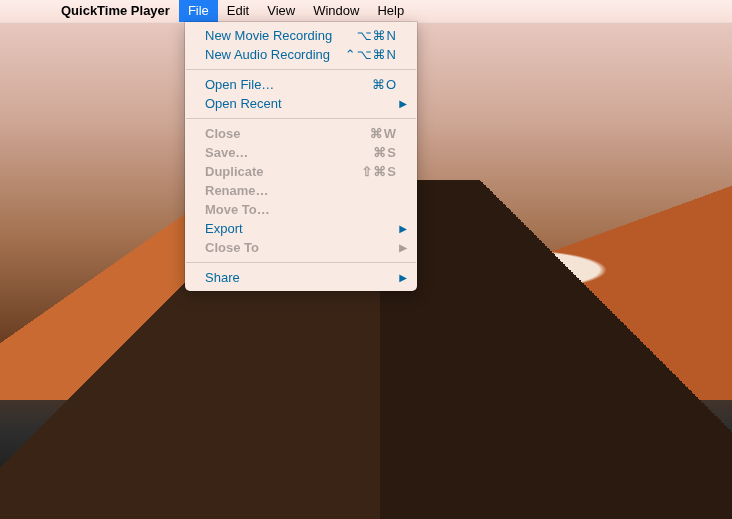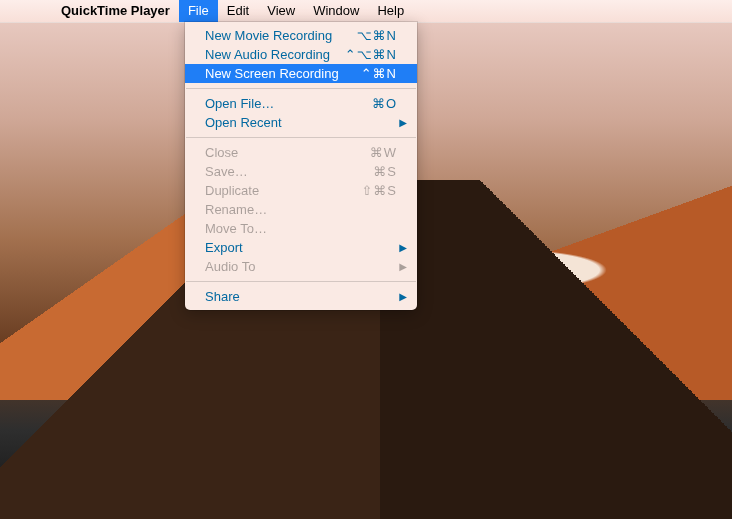--- a/index.html
+++ b/index.html
@@ -112,20 +112,21 @@
   .dd-item {
     display: flex;
     align-items: center;
     height: 19px;
     padding: 0 20px;
     position: relative;
     color: #0369a1;
   }
   .dd-item.disabled {
     color: rgba(0,0,0,0.32);
+    font-weight: bold;
   }
   .dd-item.highlight {
     background: #1f7ef6;
     color: #fff;
   }
   .dd-item .label {
     flex: 1;
     font-size: 13px;
     line-height: 19px;
     white-space: nowrap;
@@ -166,24 +167,20 @@
 
 <div class="dropdown" id="file-dropdown">
     <div class="dd-item">
       <span class="label">New Movie Recording</span>
       <span class="shortcut">⌥⌘N</span>
     </div>
     <div class="dd-item">
       <span class="label">New Audio Recording</span>
       <span class="shortcut">⌃⌥⌘N</span>
     </div>
-    <div class="dd-item highlight">
-      <span class="label">New Screen Recording</span>
-      <span class="shortcut">⌃⌘N</span>
-    </div>
     <div class="dd-sep"></div>
     <div class="dd-item">
       <span class="label">Open File…</span>
       <span class="shortcut">⌘O</span>
     </div>
     <div class="dd-item">
       <span class="label">Open Recent</span>
       <span class="submenu-arrow">▶</span>
     </div>
     <div class="dd-sep"></div>
@@ -203,21 +200,21 @@
       <span class="label">Rename…</span>
     </div>
     <div class="dd-item disabled">
       <span class="label">Move To…</span>
     </div>
     <div class="dd-item">
       <span class="label">Export</span>
       <span class="submenu-arrow">▶</span>
     </div>
     <div class="dd-item disabled">
-      <span class="label">Audio To</span>
+      <span class="label">Close To</span>
       <span class="submenu-arrow">▶</span>
     </div>
     <div class="dd-sep"></div>
     <div class="dd-item">
       <span class="label">Share</span>
       <span class="submenu-arrow">▶</span>
     </div>
   </div>
 
 </body></html>

